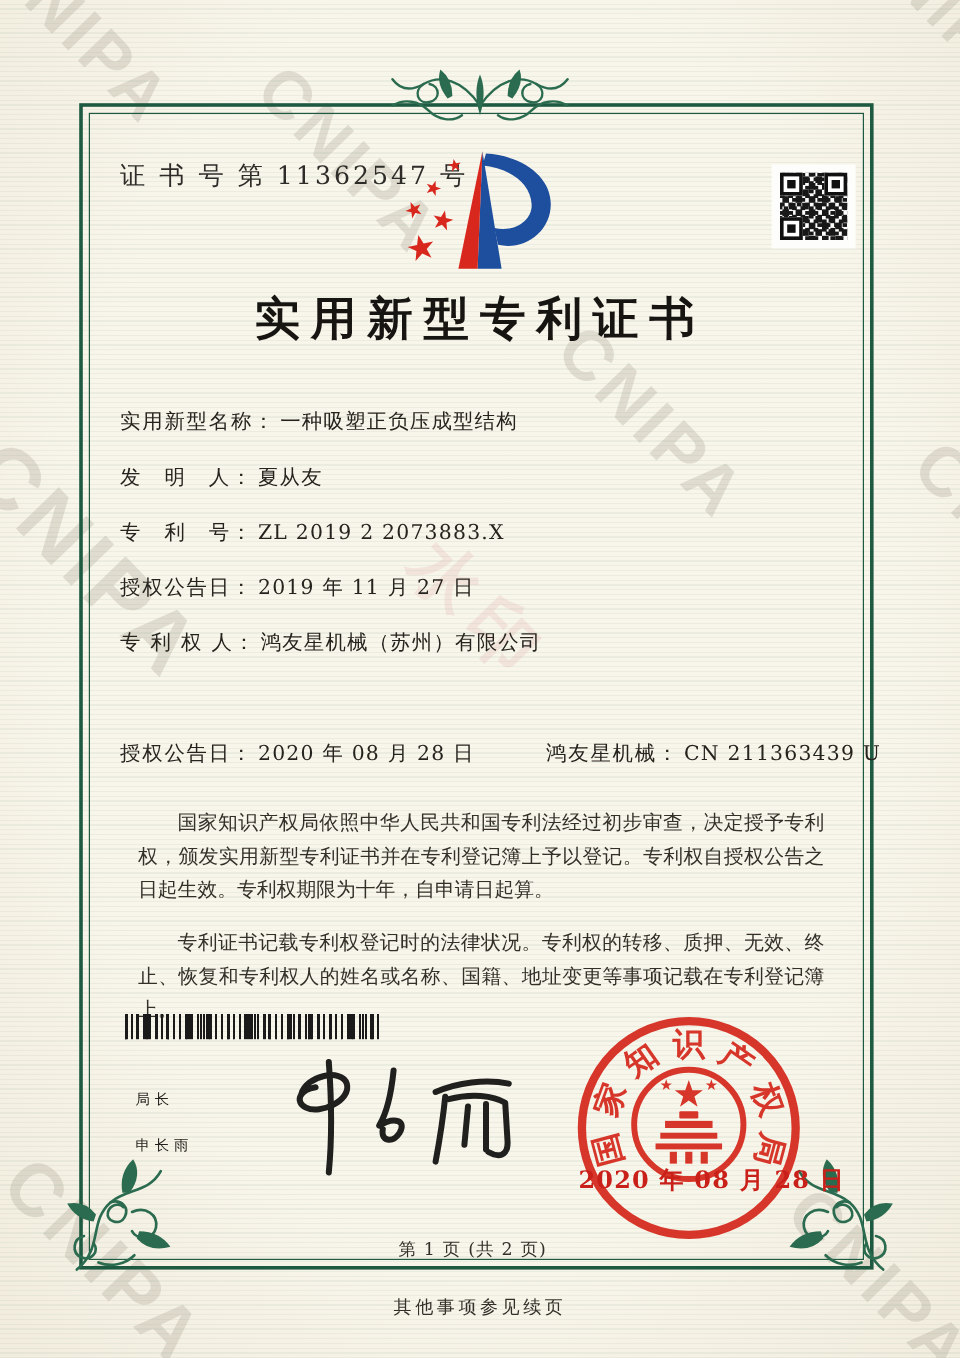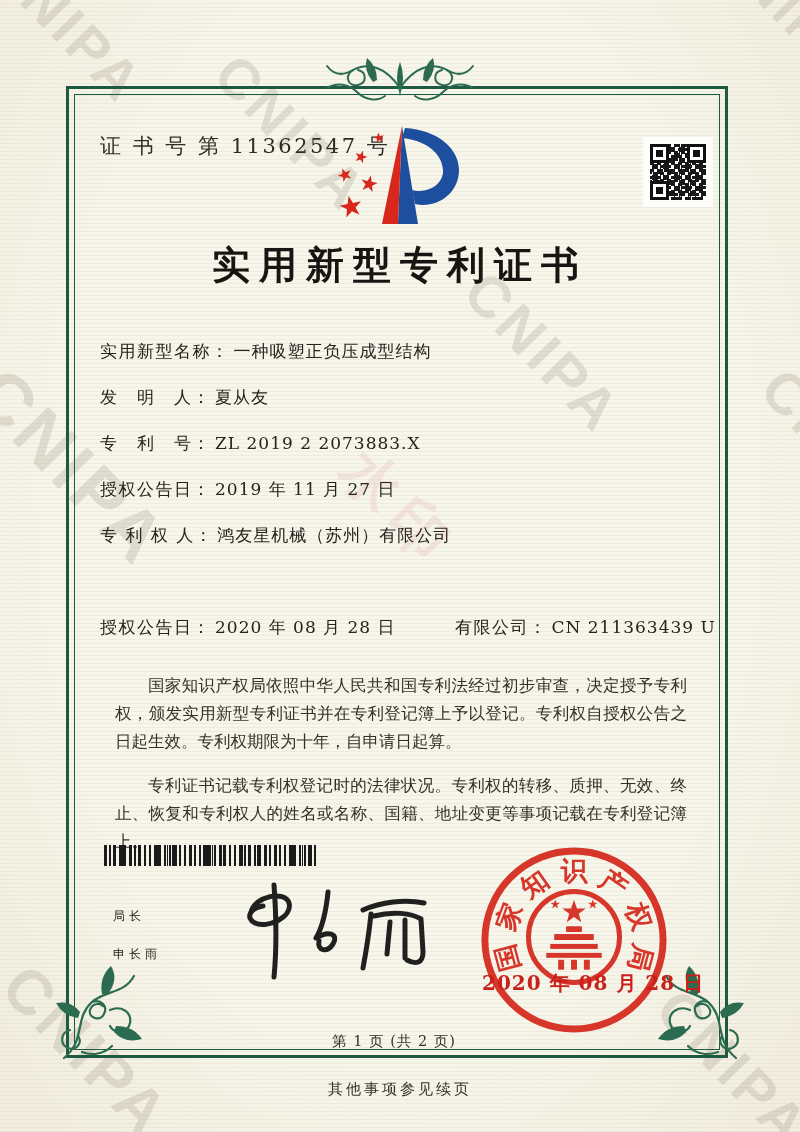--- a/index.html
+++ b/index.html
@@ -178,21 +178,21 @@
   </div>
   <div class="row" style="top:478px;">
     <span class="lab">授权公告日：</span><span class="val">2019 年 11 月 27 日</span>
   </div>
   <div class="row" style="top:524px;">
     <span class="lab">专 利 权 人：</span><span class="val">鸿友星机械（苏州）有限公司</span>
   </div>
   <div class="row" style="top:616px;">
     <span class="lab">授权公告日：</span><span class="val">2020 年 08 月 28 日</span>
     <span class="row2-second">
-      <span class="lab">有限公司：</span><span class="val">CN 211363439 U</span>
+      <span class="lab">鸿友星机械：</span><span class="val">CN 211363439 U</span>
     </span>
   </div>
 
   <div class="body-text">
     <p>国家知识产权局依照中华人民共和国专利法经过初步审查，决定授予专利权，颁发实用新型专利证书并在专利登记簿上予以登记。专利权自授权公告之日起生效。专利权期限为十年，自申请日起算。</p>
     <p>专利证书记载专利权登记时的法律状况。专利权的转移、质押、无效、终止、恢复和专利权人的姓名或名称、国籍、地址变更等事项记载在专利登记簿上。</p>
   </div>
 
   <div class="barcode"></div>
 

